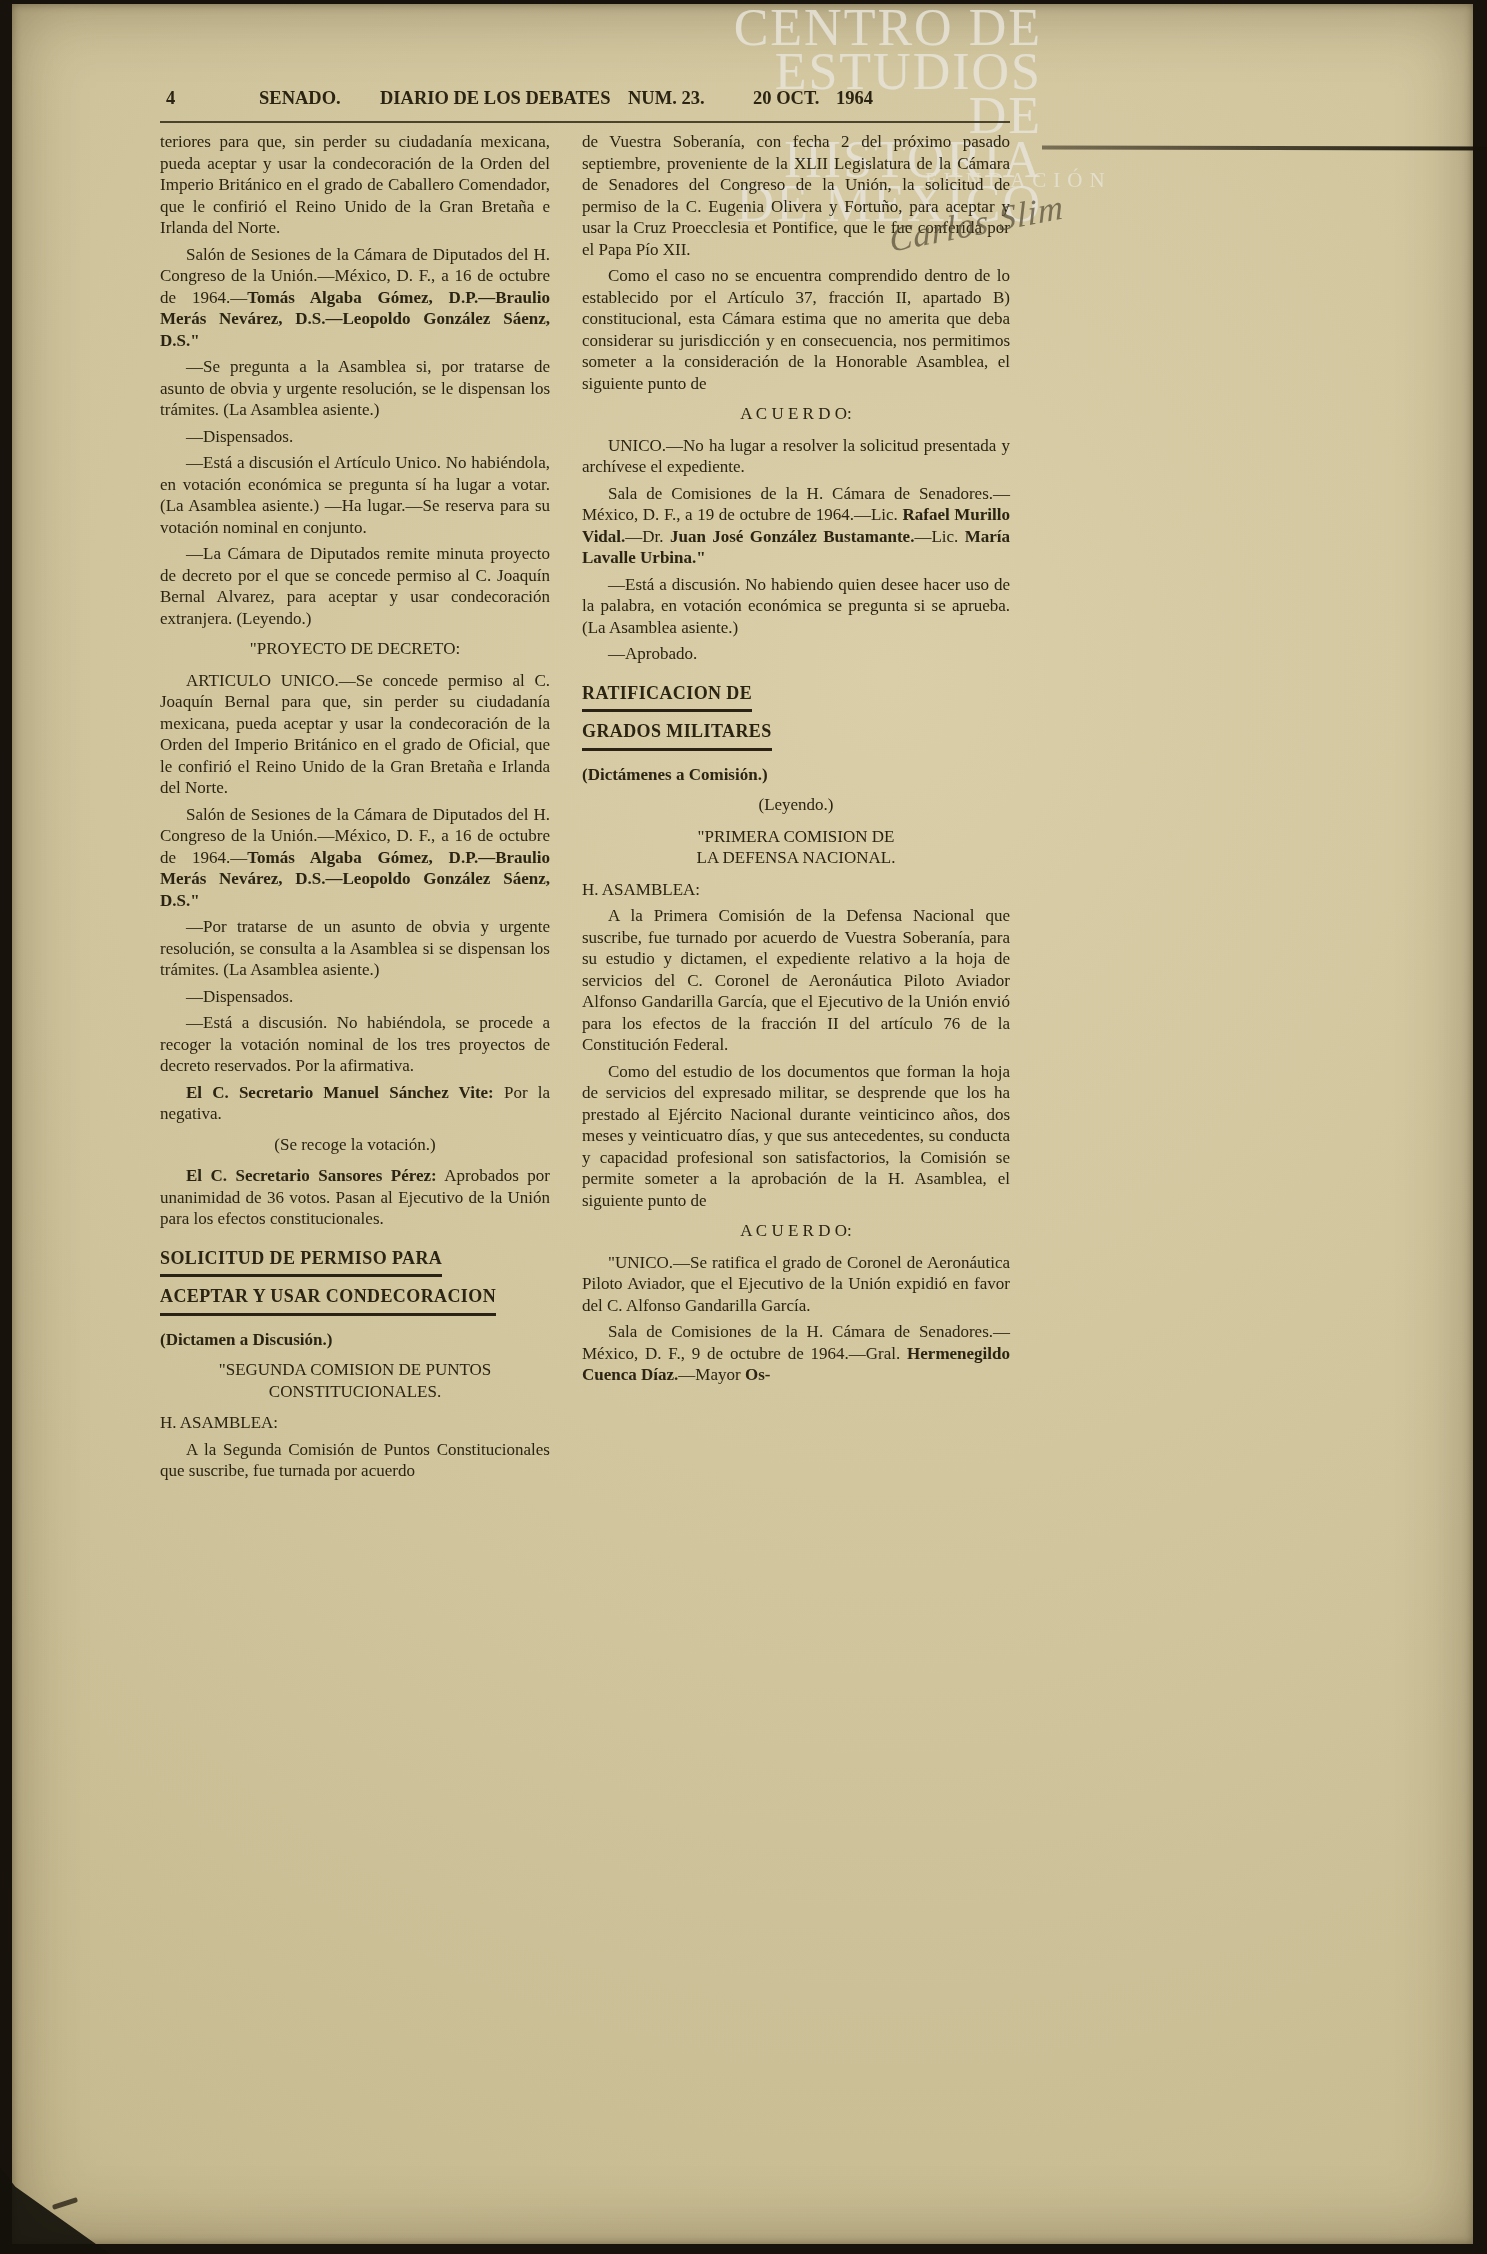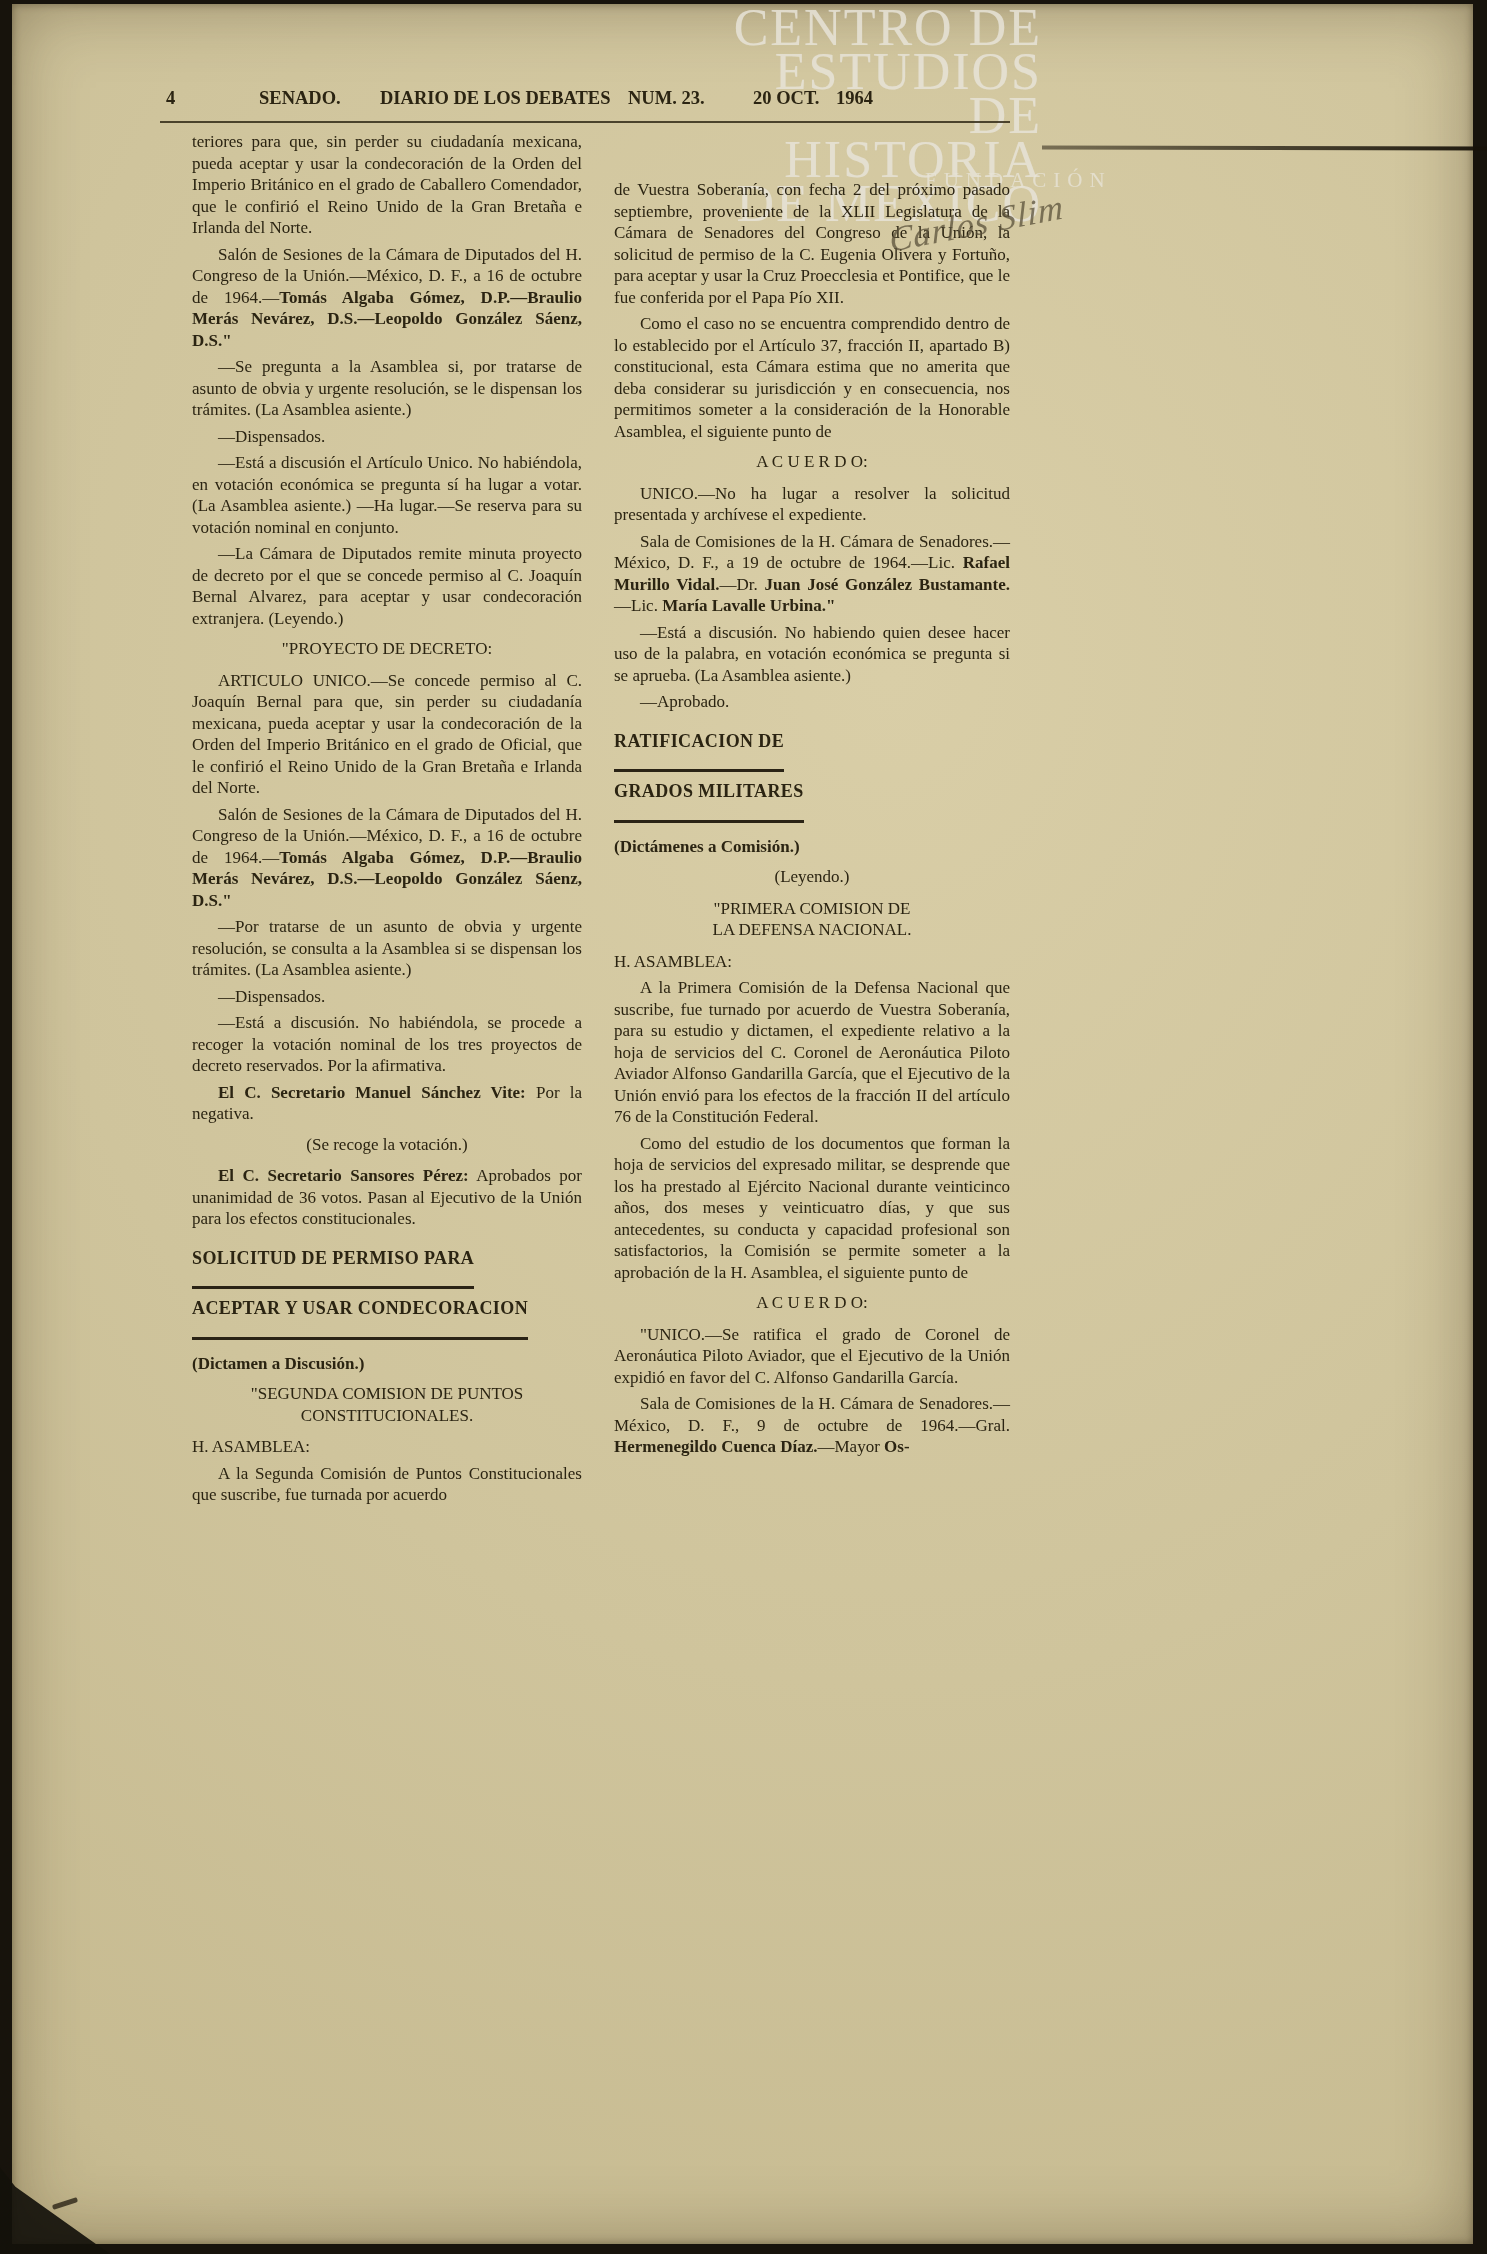--- a/index.html
+++ b/index.html
@@ -49,30 +49,30 @@
     letter-spacing:1px;
   }
   
   .content{
     position:absolute;left:160px;top:88px;width:850px;z-index:2;
     color:#2b2412;font-size:17px;line-height:21.5px;
   }
   .page-header{position:relative;height:26px;font-weight:bold;font-size:18.5px;}
   .page-header span{position:absolute;top:0;white-space:nowrap;}
   .header-rule{height:2px;background:#332b18;margin-top:7px;opacity:.85;}
-  .columns{display:flex;align-items:center;margin-top:8px;margin-left:32px;}
+  .columns{display:flex;align-items:flex-start;margin-top:8px;}
   .col{width:390px;}
   .col-right{flex:1;width:auto;}
   .col-divider{width:2px;background:#453c26;margin:0 15px;opacity:.8;}
   .para{margin:0 0 5px;text-align:justify;hyphens:auto;}
   .para.indent{text-indent:26px;}
   .para.center{text-align:center;white-space:pre-line;text-indent:0;margin:9px 0 10px;}
   .para b{font-weight:bold;}
   .sec-heading{margin:18px 0 13px;font-weight:bold;font-size:18px;letter-spacing:.4px;}
-  .sec-heading span{display:table;border-bottom:3px solid #2a2315;padding-bottom:17px;margin-bottom:9px;white-space:nowrap;}
+  .sec-heading span{display:table;border-bottom:3px solid #2a2315;padding-bottom:5px;margin-bottom:9px;white-space:nowrap;}
 </style>
 </head>
 <body>
 
 <div class="paper"></div>
 
 <div class="watermark">
   <div>CENTRO DE</div>
   <div>ESTUDIOS</div>
   <div>DE HISTORIA</div>

